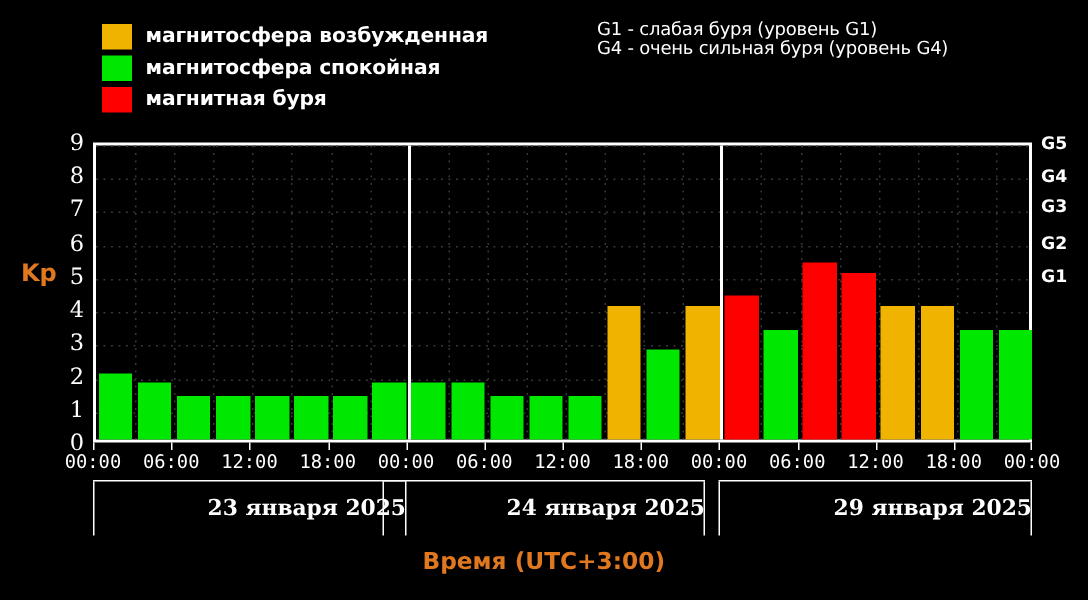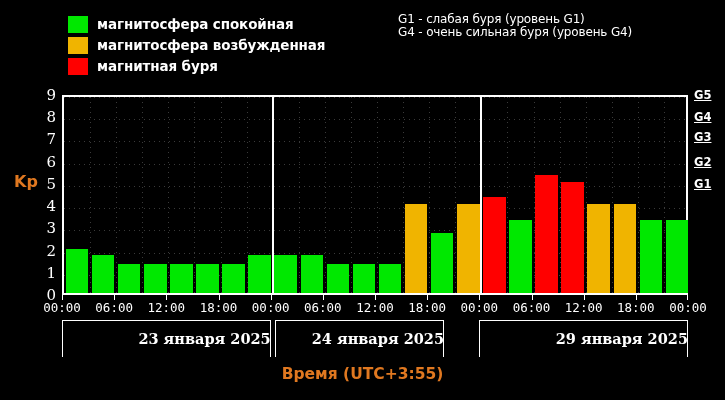--- a/index.html
+++ b/index.html
@@ -131,21 +131,20 @@
 
   
   #glabels { position: absolute; left: 694px; top: 95px; width: 30px; height: 200px; }
   .glabel {
     position: absolute;
     left: 0;
     font-size: 11.5px;
     font-weight: bold;
     line-height: 11.5px;
     color: #ffffff;
-    text-decoration: underline;
   }
 
   
   #xtick-marks { position: absolute; left: 62px; top: 295px; width: 626px; height: 5px; }
   .xtick {
     position: absolute;
     top: 0;
     width: 1px;
     height: 5px;
     background: #ffffff;
@@ -210,26 +209,26 @@
     font-size: 15.5px;
     font-weight: bold;
     color: #e07820;
   }
 </style>
 </head>
 <body>
 
 <div id="legend">
     <div class="legend-row">
+      <div class="legend-swatch" style="background: rgb(240, 180, 0);"></div>
+      <div class="legend-label">магнитосфера возбужденная</div>
+    </div>
+    <div class="legend-row">
       <div class="legend-swatch" style="background: rgb(0, 232, 0);"></div>
       <div class="legend-label">магнитосфера спокойная</div>
-    </div>
-    <div class="legend-row">
-      <div class="legend-swatch" style="background: rgb(240, 180, 0);"></div>
-      <div class="legend-label">магнитосфера возбужденная</div>
     </div>
     <div class="legend-row">
       <div class="legend-swatch" style="background: rgb(255, 0, 0);"></div>
       <div class="legend-label">магнитная буря</div>
     </div>
   </div>
 
 <div id="storm-key">
     <div class="storm-row">G1 - слабая буря (уровень G1)</div>
     <div class="storm-row">G4 - очень сильная буря (уровень G4)</div>
@@ -345,20 +344,20 @@
     <div class="xtick-label" style="left: 479.333px;">00:00</div>
     <div class="xtick-label" style="left: 531.5px;">06:00</div>
     <div class="xtick-label" style="left: 583.667px;">12:00</div>
     <div class="xtick-label" style="left: 635.833px;">18:00</div>
     <div class="xtick-label" style="left: 688px;">00:00</div>
   </div>
 <div id="day-row">
     <div class="day-cell" style="left: 0px; width: 208.667px;">
       <div class="day-text">23 января 2025</div>
     </div>
-    <div class="day-cell" style="left: 213px; width: 169px;">
+    <div class="day-cell" style="left: 193px; width: 215px;">
       <div class="day-text">24 января 2025</div>
     </div>
     <div class="day-cell" style="left: 417.333px; width: 208.667px;">
       <div class="day-text">29 января 2025</div>
     </div>
   </div>
-<div id="x-axis-title">Время (UTC+3:55)</div>
+<div id="x-axis-title">Время (UTC+3:00)</div>
 
 </body></html>

